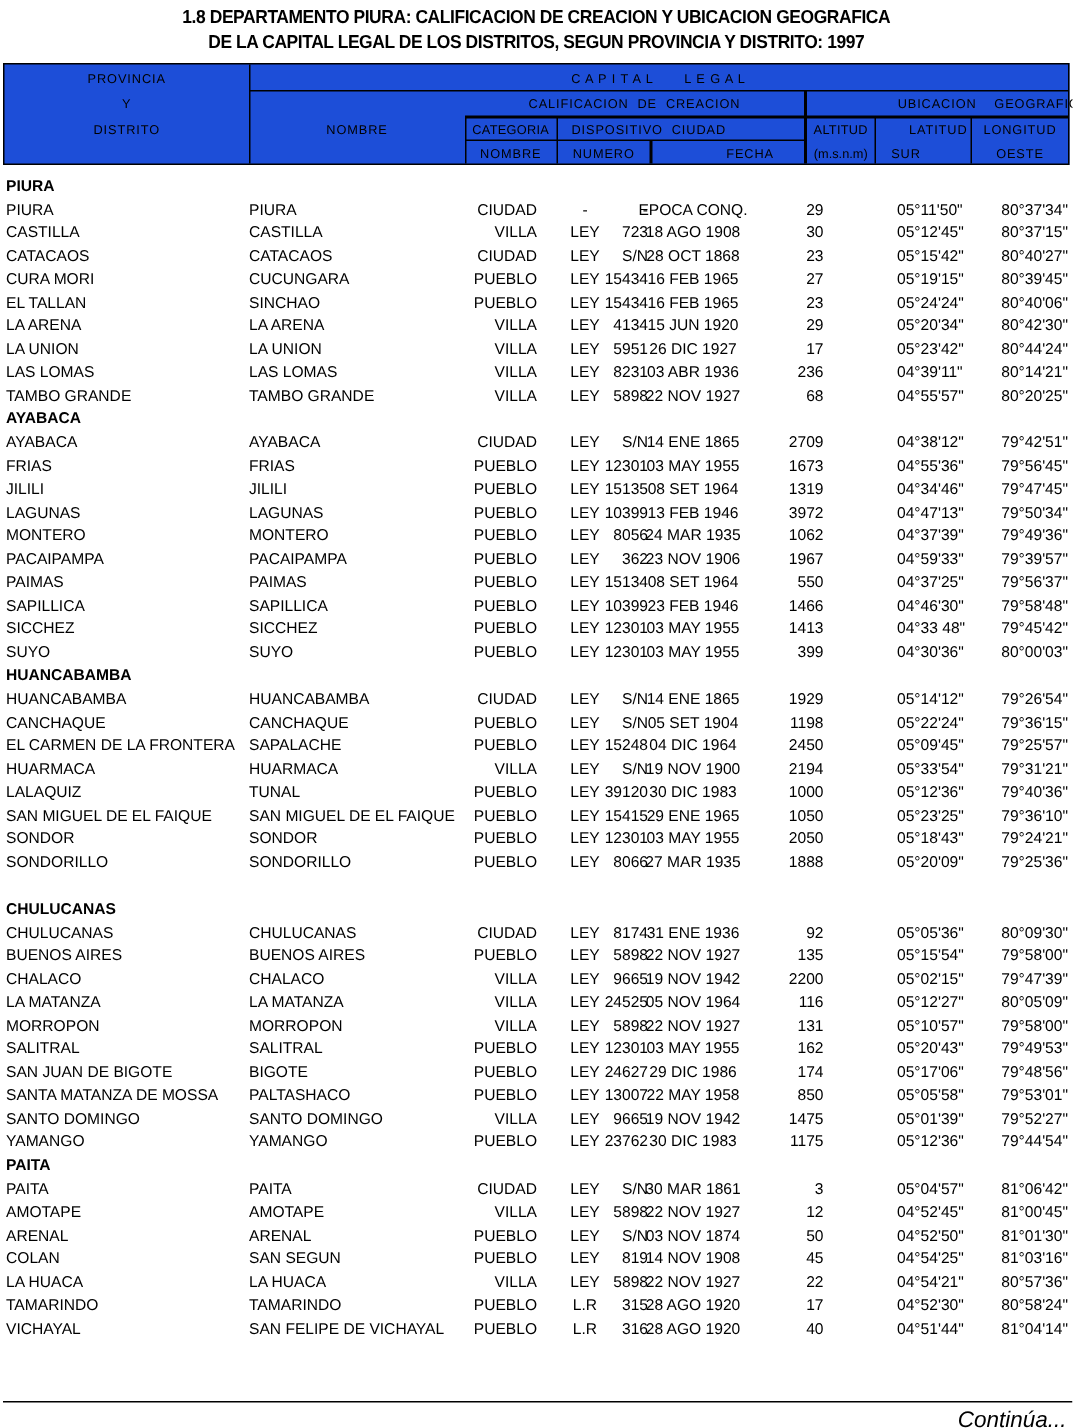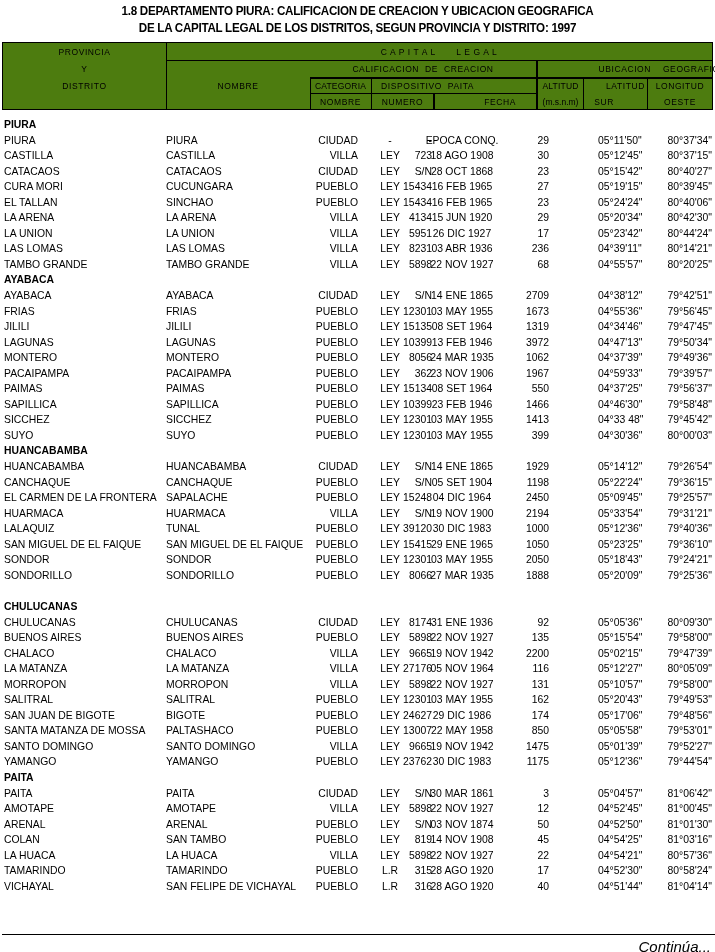--- a/index.html
+++ b/index.html
@@ -6,21 +6,21 @@
   body { width: 715px; height: 952px; position: relative; overflow: hidden;
          font-family: "Liberation Sans", "DejaVu Sans", sans-serif; color: #000; }
   .title { position: absolute; left: 0; width: 715px; text-align: center;
            font-family: "Liberation Sans", sans-serif; font-weight: bold; font-size: 12.5px;
            letter-spacing: -0.3px; transform: scaleX(0.93); transform-origin: center; }
   .title.l1 { top: 4px; }
   .title.l2 { top: 21px; }
 
   
   .hdr { position: absolute; left: 2px; top: 42px; width: 711px; height: 68px;
-         background: #4d7c0f; border: 1.5px solid #000; box-sizing: border-box; }
+         background: #1d4ed8; border: 1.5px solid #000; box-sizing: border-box; }
   .hcell { position: absolute; font-size: 8.5px; letter-spacing: 0.6px; text-align: center;
            font-family: "Liberation Sans", sans-serif; line-height: 12px; }
   .vline { position: absolute; background: #000; width: 1px; }
   .hline { position: absolute; background: #000; height: 1px; }
 
   
   .rows { position: absolute; left: 0; top: 118px; width: 715px; }
   .row { position: relative; height: 15.55px; font-size: 10.4px; white-space: nowrap; }
   .row > span { position: absolute; top: 1px; }
   .sec { font-weight: bold; }
@@ -65,21 +65,21 @@
 
   <div class="hcell" style="left:163px; width:546px; top:3px; white-space:pre;">C A P I T A L       L E G A L</div>
   <div class="hcell" style="left:163px; width:144px; top:37px;">NOMBRE</div>
 
   <div class="hcell" style="left:307px; width:226px; top:20px; white-space:pre;">CALIFICACION  DE  CREACION</div>
   <div class="hcell" style="left:535px; width:174px; top:20px; white-space:pre;margin-left:37px;">UBICACION    GEOGRAFICA</div>
 
   <div class="hcell" style="left:307px; width:61px; top:37px; letter-spacing:0.2px;">CATEGORIA</div>
   <div class="hcell" style="left:307px; width:61px; top:53px;">NOMBRE</div>
 
-  <div class="hcell" style="left:378px; width:155px; top:37px; text-align:left; white-space:pre;">DISPOSITIVO  PAITA</div>
+  <div class="hcell" style="left:378px; width:155px; top:37px; text-align:left; white-space:pre;">DISPOSITIVO  CIUDAD</div>
   <div class="hcell" style="left:369px; width:61px; top:53px;">NUMERO</div>
   <div class="hcell" style="left:416px; width:97px; top:53px; text-align:right;">FECHA</div>
 
   <div class="hcell" style="left:535px; width:45px; top:37px; letter-spacing:0.2px;">ALTITUD</div>
   <div class="hcell" style="left:535px; width:45px; top:53px; letter-spacing:0;">(m.s.n.m)</div>
 
   <div class="hcell" style="left:581px; width:61px; top:37px; text-align:right;">LATITUD</div>
   <div class="hcell" style="left:581px; width:40px; top:53px;">SUR</div>
 
   <div class="hcell" style="left:645px; width:64px; top:37px;">LONGITUD</div>
@@ -488,21 +488,21 @@
       </span>
       <span class="c-alt">2200</span>
       <span class="c-lat">05°02'15"</span>
       <span class="c-lon">79°47'39"</span>
     </div>
     <div class="row">
       <span class="c-dist">LA MATANZA</span>
       <span class="c-nom">LA MATANZA</span>
       <span class="c-cat">VILLA</span>
       <span class="c-dtype">LEY</span>
-      <span class="c-num">27176</span>
+      <span class="c-num">24525</span>
       <span class="c-fecha">
         <i>05 NOV 1964</i>
       </span>
       <span class="c-alt">116</span>
       <span class="c-lat">05°12'27"</span>
       <span class="c-lon">80°05'09"</span>
     </div>
     <div class="row">
       <span class="c-dist">MORROPON</span>
       <span class="c-nom">MORROPON</span>
@@ -618,21 +618,21 @@
       <span class="c-num">S/N</span>
       <span class="c-fecha">
         <i>03 NOV 1874</i>
       </span>
       <span class="c-alt">50</span>
       <span class="c-lat">04°52'50"</span>
       <span class="c-lon">81°01'30"</span>
     </div>
     <div class="row">
       <span class="c-dist">COLAN</span>
-      <span class="c-nom">SAN TAMBO</span>
+      <span class="c-nom">SAN SEGUN</span>
       <span class="c-cat">PUEBLO</span>
       <span class="c-dtype">LEY</span>
       <span class="c-num">819</span>
       <span class="c-fecha">
         <i>14 NOV 1908</i>
       </span>
       <span class="c-alt">45</span>
       <span class="c-lat">04°54'25"</span>
       <span class="c-lon">81°03'16"</span>
     </div>

